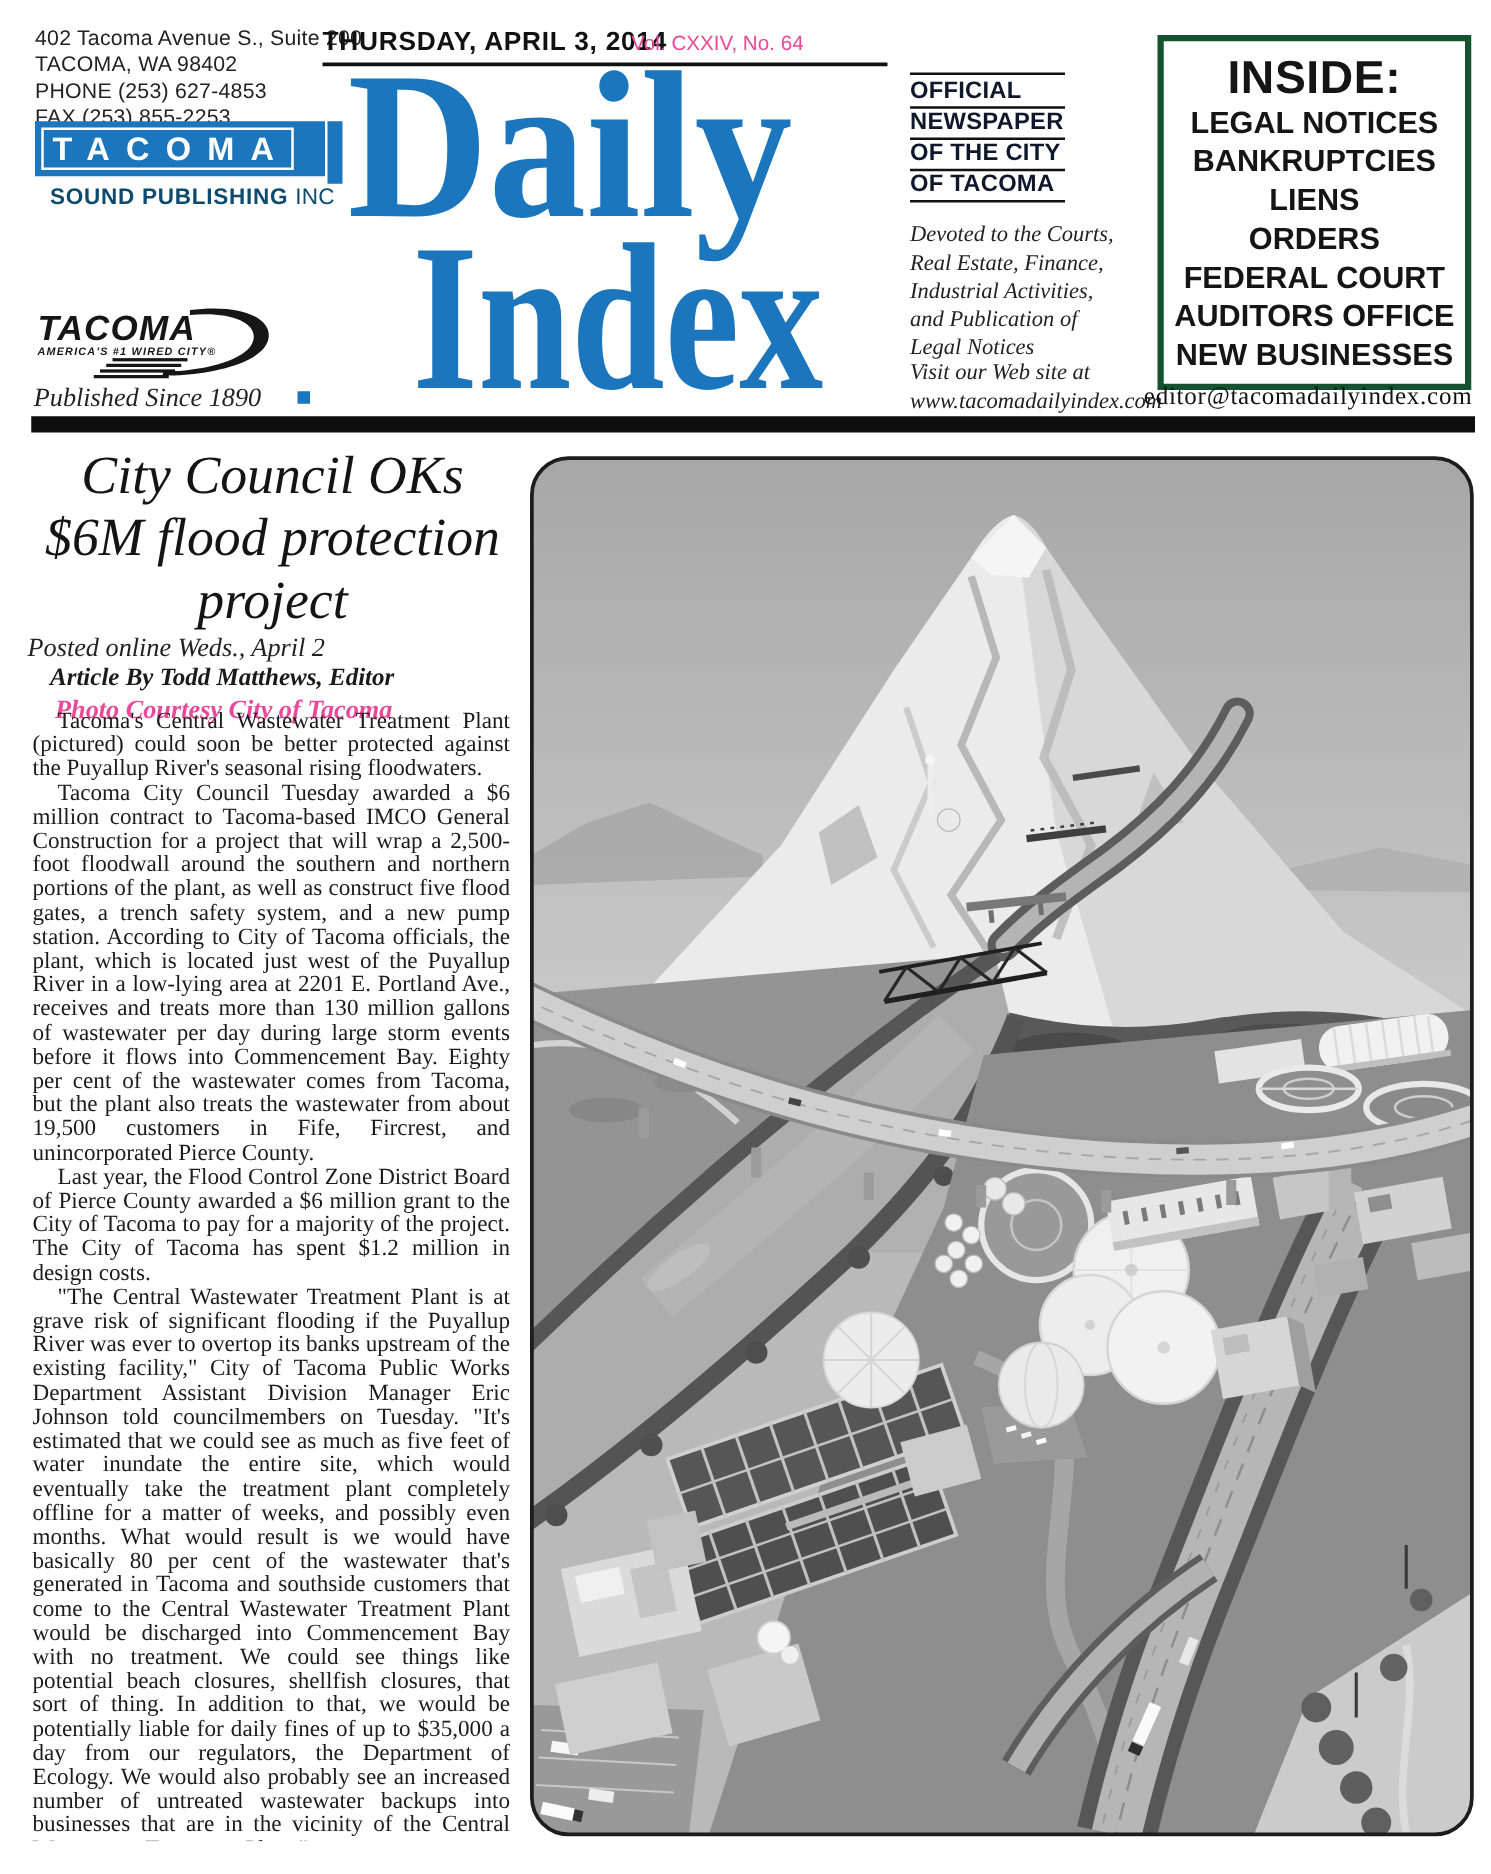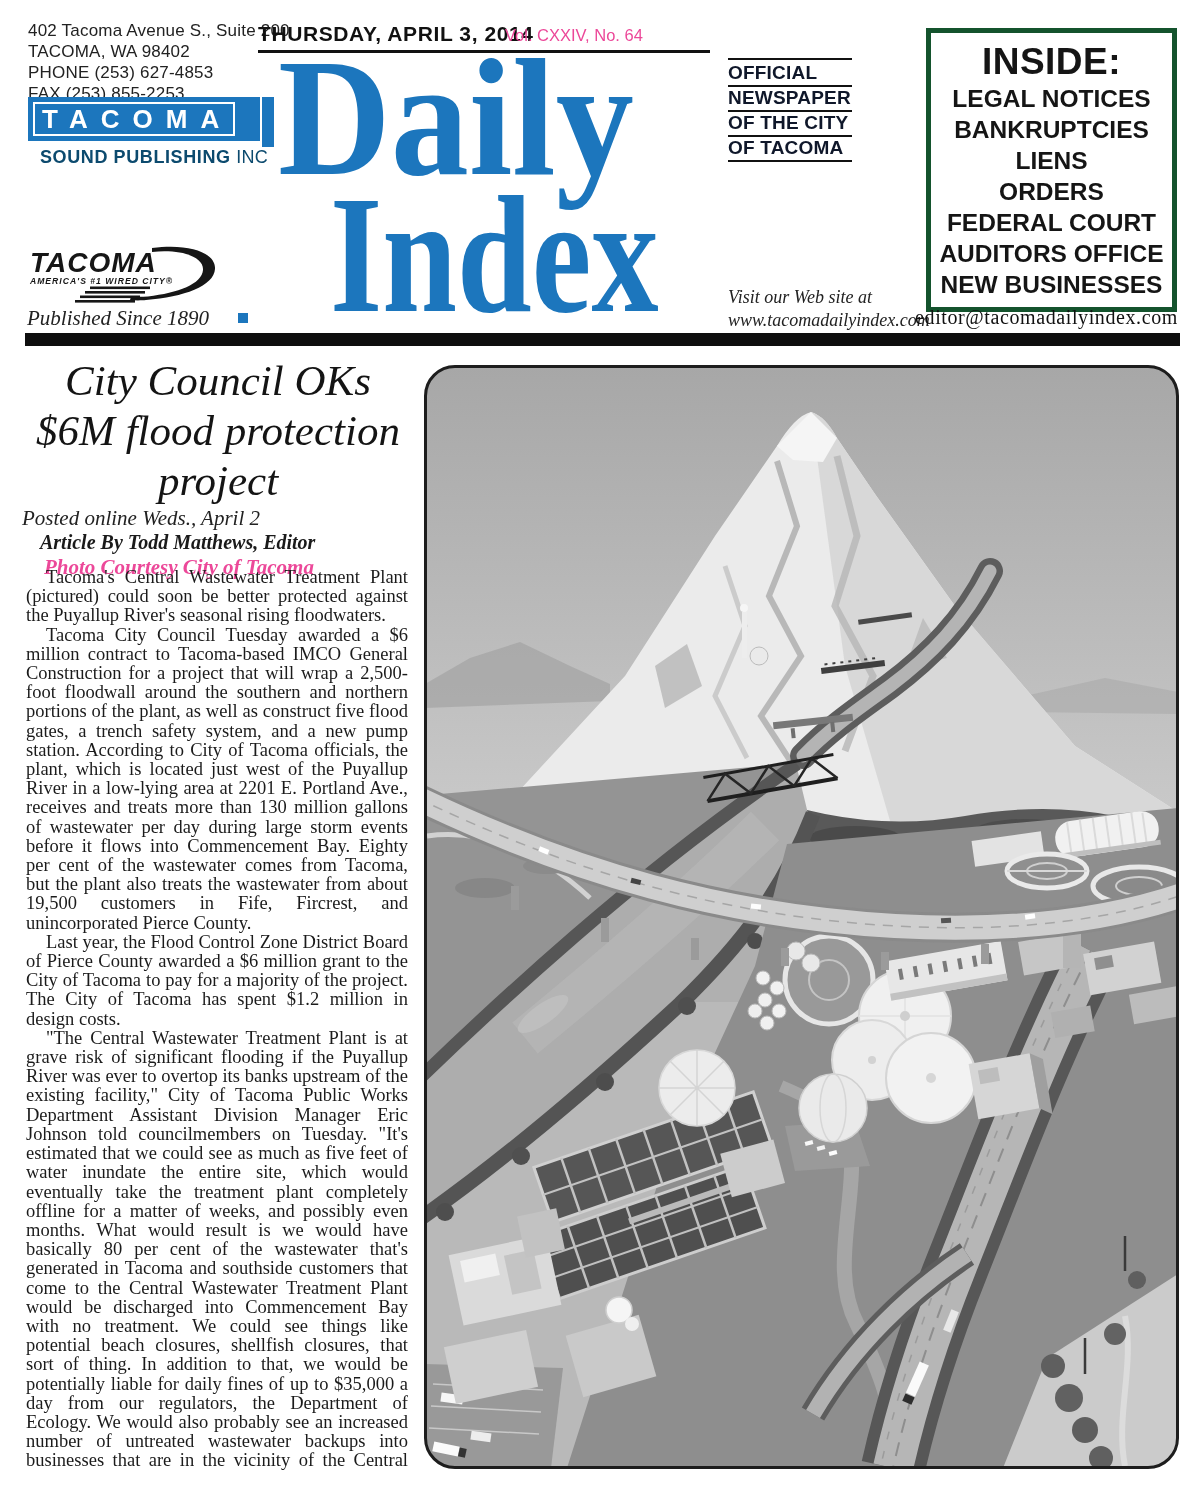--- a/index.html
+++ b/index.html
@@ -103,20 +103,27 @@
   <div class="abs mast1">Daily</div>
   <div class="abs mast2">Index</div>
 
   <div class="abs official sans">
     <div class="ln">OFFICIAL</div>
     <div class="ln">NEWSPAPER</div>
     <div class="ln">OF THE CITY</div>
     <div class="ln">OF TACOMA</div>
   </div>
 
+  <div class="abs devoted">
+    <div>Devoted to the Courts,</div>
+    <div>Real Estate, Finance,</div>
+    <div>Industrial Activities,</div>
+    <div>and Publication of</div>
+    <div>Legal Notices</div>
+  </div>
 
   <div class="abs website">
     <div>Visit our Web site at</div>
     <div>www.tacomadailyindex.com</div>
   </div>
 
   <div class="abs inside sans">
     <div class="ttl">INSIDE:</div>
     <div class="it">LEGAL NOTICES</div>
     <div class="it">BANKRUPTCIES</div>

